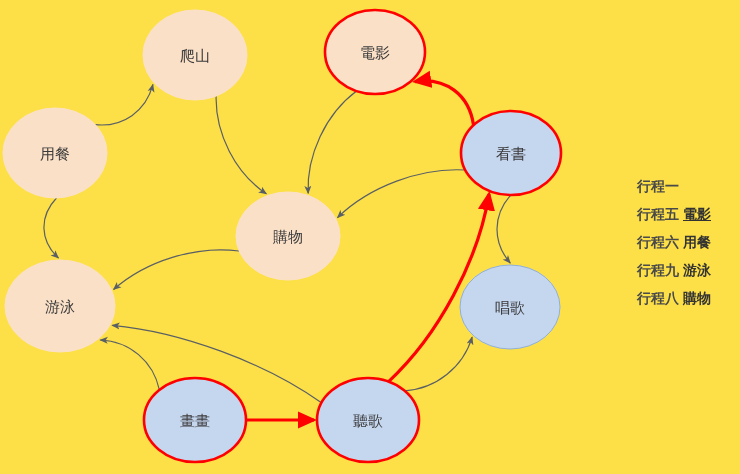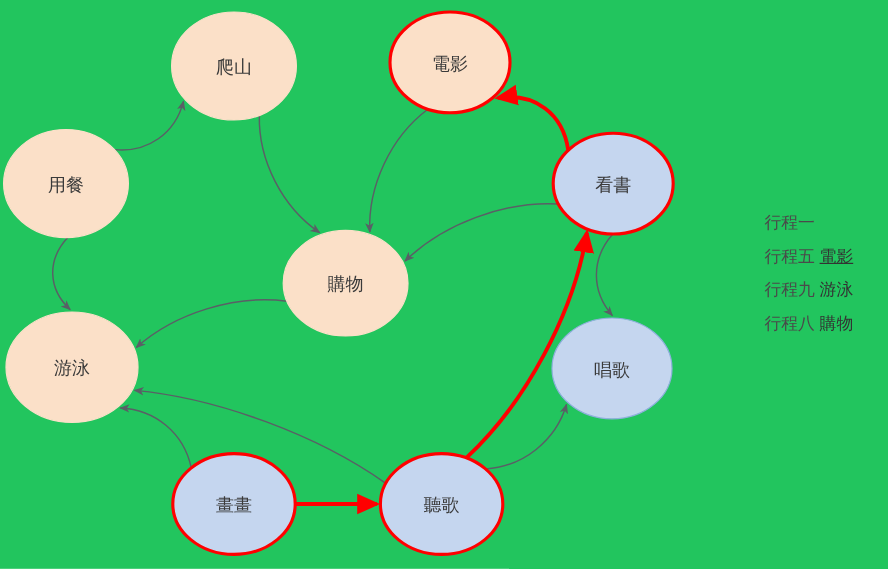--- a/index.html
+++ b/index.html
@@ -11,21 +11,21 @@
     width: 740px;
     height: 474px;
     font-family: "DejaVu Sans", "Liberation Sans", sans-serif;
     overflow: hidden;
     position: relative;
   }
   #stage {
     position: relative;
     width: 740px;
     height: 474px;
-    background: #22c55e;
+    background: #fde047;
   }
   #graph-svg {
     position: absolute;
     left: 0;
     top: 0;
     width: 740px;
     height: 474px;
   }
   .node-label {
     font-size: 15px;
@@ -44,20 +44,21 @@
     display: flex;
     flex-direction: column;
   }
   .legend-row {
     height: 28px;
     line-height: 28px;
     font-size: 14px;
     color: #4a4a4a;
     white-space: nowrap;
     font-family: "DejaVu Sans", "Liberation Sans", sans-serif;
+    font-weight: bold;
   }
   .legend-key {
     color: #4a4a4a;
   }
   .legend-val {
     color: #333333;
     margin-left: 4px;
   }
   .legend-val.underlined {
     text-decoration: underline;
@@ -129,17 +130,18 @@
         <g>
           <ellipse cx="368" cy="420" rx="51" ry="42" fill="#c5d6ef" stroke="#ff0000" stroke-width="2.6"></ellipse>
           <text class="node-label" x="368" y="421" fill="#3a3a3a">聽歌</text>
         </g>
       </g>
   </svg>
 
   <div id="legend-panel">
       <div class="legend-row"><span class="legend-key">行程一</span></div>
       <div class="legend-row"><span class="legend-key">行程五</span><span class="legend-val underlined">電影</span></div>
+      <div class="legend-row"><span class="legend-key">行程六</span><span class="legend-val">用餐</span></div>
       <div class="legend-row"><span class="legend-key">行程九</span><span class="legend-val">游泳</span></div>
       <div class="legend-row"><span class="legend-key">行程八</span><span class="legend-val">購物</span></div>
     </div>
 
 </div>
 
 </body></html>

